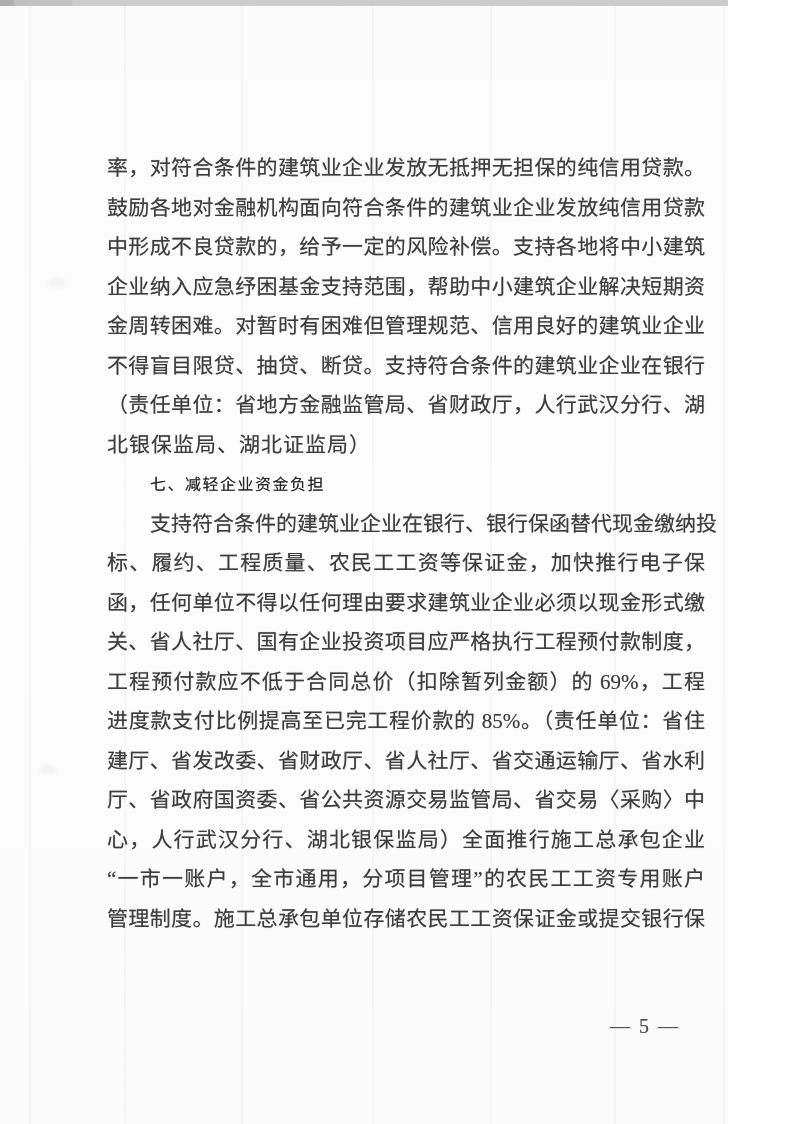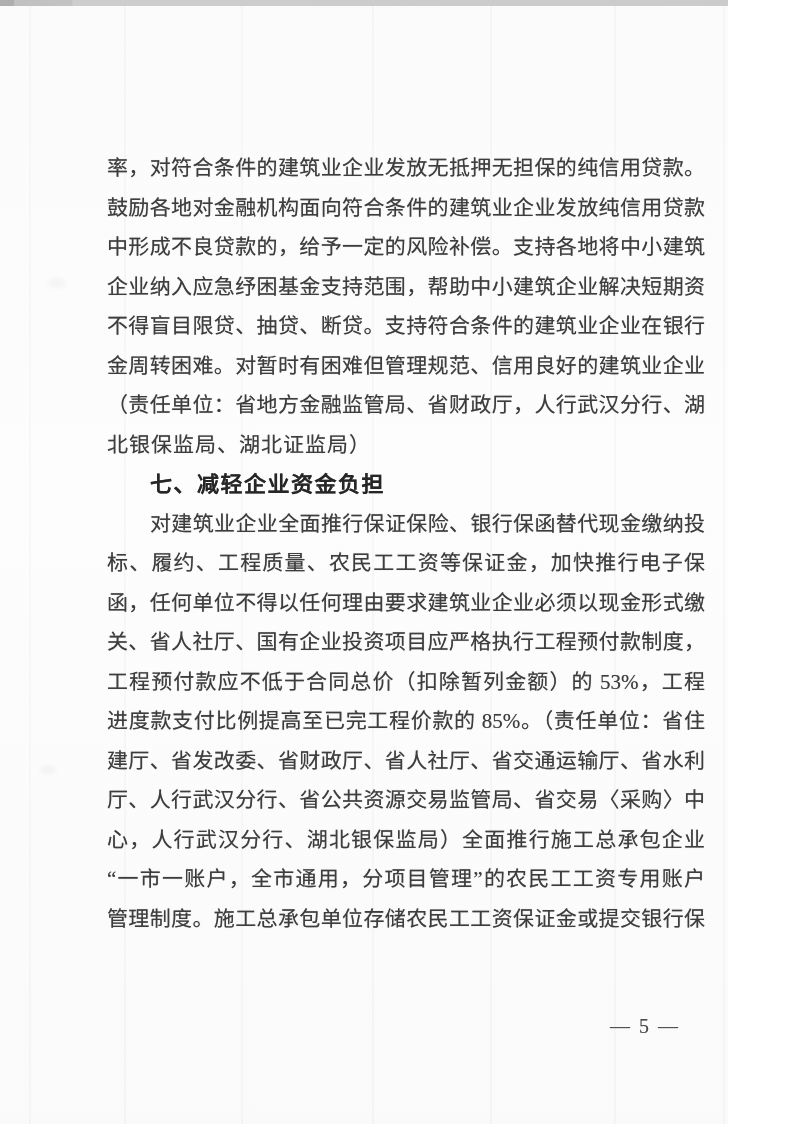--- a/index.html
+++ b/index.html
@@ -62,22 +62,22 @@
     text-align-last: left;
     letter-spacing: 1px;
   }
   .line.indent {
     padding-left: 43px;
   }
   .heading {
     height: 39.5px;
     line-height: 39.5px;
     padding-left: 43px;
-    font-size: 22px;
-    font-weight: 700;
+    font-size: 16px;
+    font-weight: 400;
     color: #262626;
     text-shadow: 0 0 0.6px rgba(30, 30, 30, 0.6);
     text-align: center;
     text-align-last: left;
     letter-spacing: 1.5px;
     font-family: "Liberation Sans", "DejaVu Sans", sans-serif;
   }
   .page-number {
     position: absolute;
     top: 1013px;
@@ -106,35 +106,35 @@
   <div class="streak" style="left:614px"></div>
   <div class="streak" style="left:723px"></div>
   <div class="smudge" style="left:48px;top:278px;width:18px;height:10px"></div>
   <div class="smudge" style="left:40px;top:765px;width:16px;height:9px"></div>
 
   <div class="doc-body">
     <div class="line">率，对符合条件的建筑业企业发放无抵押无担保的纯信用贷款。</div>
     <div class="line">鼓励各地对金融机构面向符合条件的建筑业企业发放纯信用贷款</div>
     <div class="line">中形成不良贷款的，给予一定的风险补偿。支持各地将中小建筑</div>
     <div class="line">企业纳入应急纾困基金支持范围，帮助中小建筑企业解决短期资</div>
+    <div class="line">金周转困难。对暂时有困难但管理规范、信用良好的建筑业企业</div>
     <div class="line">不得盲目限贷、抽贷、断贷。支持符合条件的建筑业企业在银行</div>
-    <div class="line">金周转困难。对暂时有困难但管理规范、信用良好的建筑业企业</div>
     <div class="line">（责任单位：省地方金融监管局、省财政厅，人行武汉分行、湖</div>
     <div class="line short">北银保监局、湖北证监局）</div>
 
     <div class="heading">七、减轻企业资金负担</div>
 
-    <div class="line indent">对建筑业企业全面推行保证保险、银行保函替代现金缴纳投</div>
+    <div class="line indent">支持符合条件的建筑业企业在银行、银行保函替代现金缴纳投</div>
     <div class="line">标、履约、工程质量、农民工工资等保证金，加快推行电子保</div>
     <div class="line">函，任何单位不得以任何理由要求建筑业企业必须以现金形式缴</div>
     <div class="line">关、省人社厅、国有企业投资项目应严格执行工程预付款制度，</div>
-    <div class="line">工程预付款应不低于合同总价（扣除暂列金额）的 53%，工程</div>
+    <div class="line">工程预付款应不低于合同总价（扣除暂列金额）的 69%，工程</div>
     <div class="line">进度款支付比例提高至已完工程价款的 85%。（责任单位：省住</div>
     <div class="line">建厅、省发改委、省财政厅、省人社厅、省交通运输厅、省水利</div>
-    <div class="line">厅、人行武汉分行、省公共资源交易监管局、省交易〈采购〉中</div>
+    <div class="line">厅、省政府国资委、省公共资源交易监管局、省交易〈采购〉中</div>
     <div class="line">心，人行武汉分行、湖北银保监局）全面推行施工总承包企业</div>
     <div class="line">“一市一账户，全市通用，分项目管理”的农民工工资专用账户</div>
     <div class="line">管理制度。施工总承包单位存储农民工工资保证金或提交银行保</div>
   </div>
 
   <div class="page-number">— 5 —</div>
 
 </div>
 
 </body></html>

